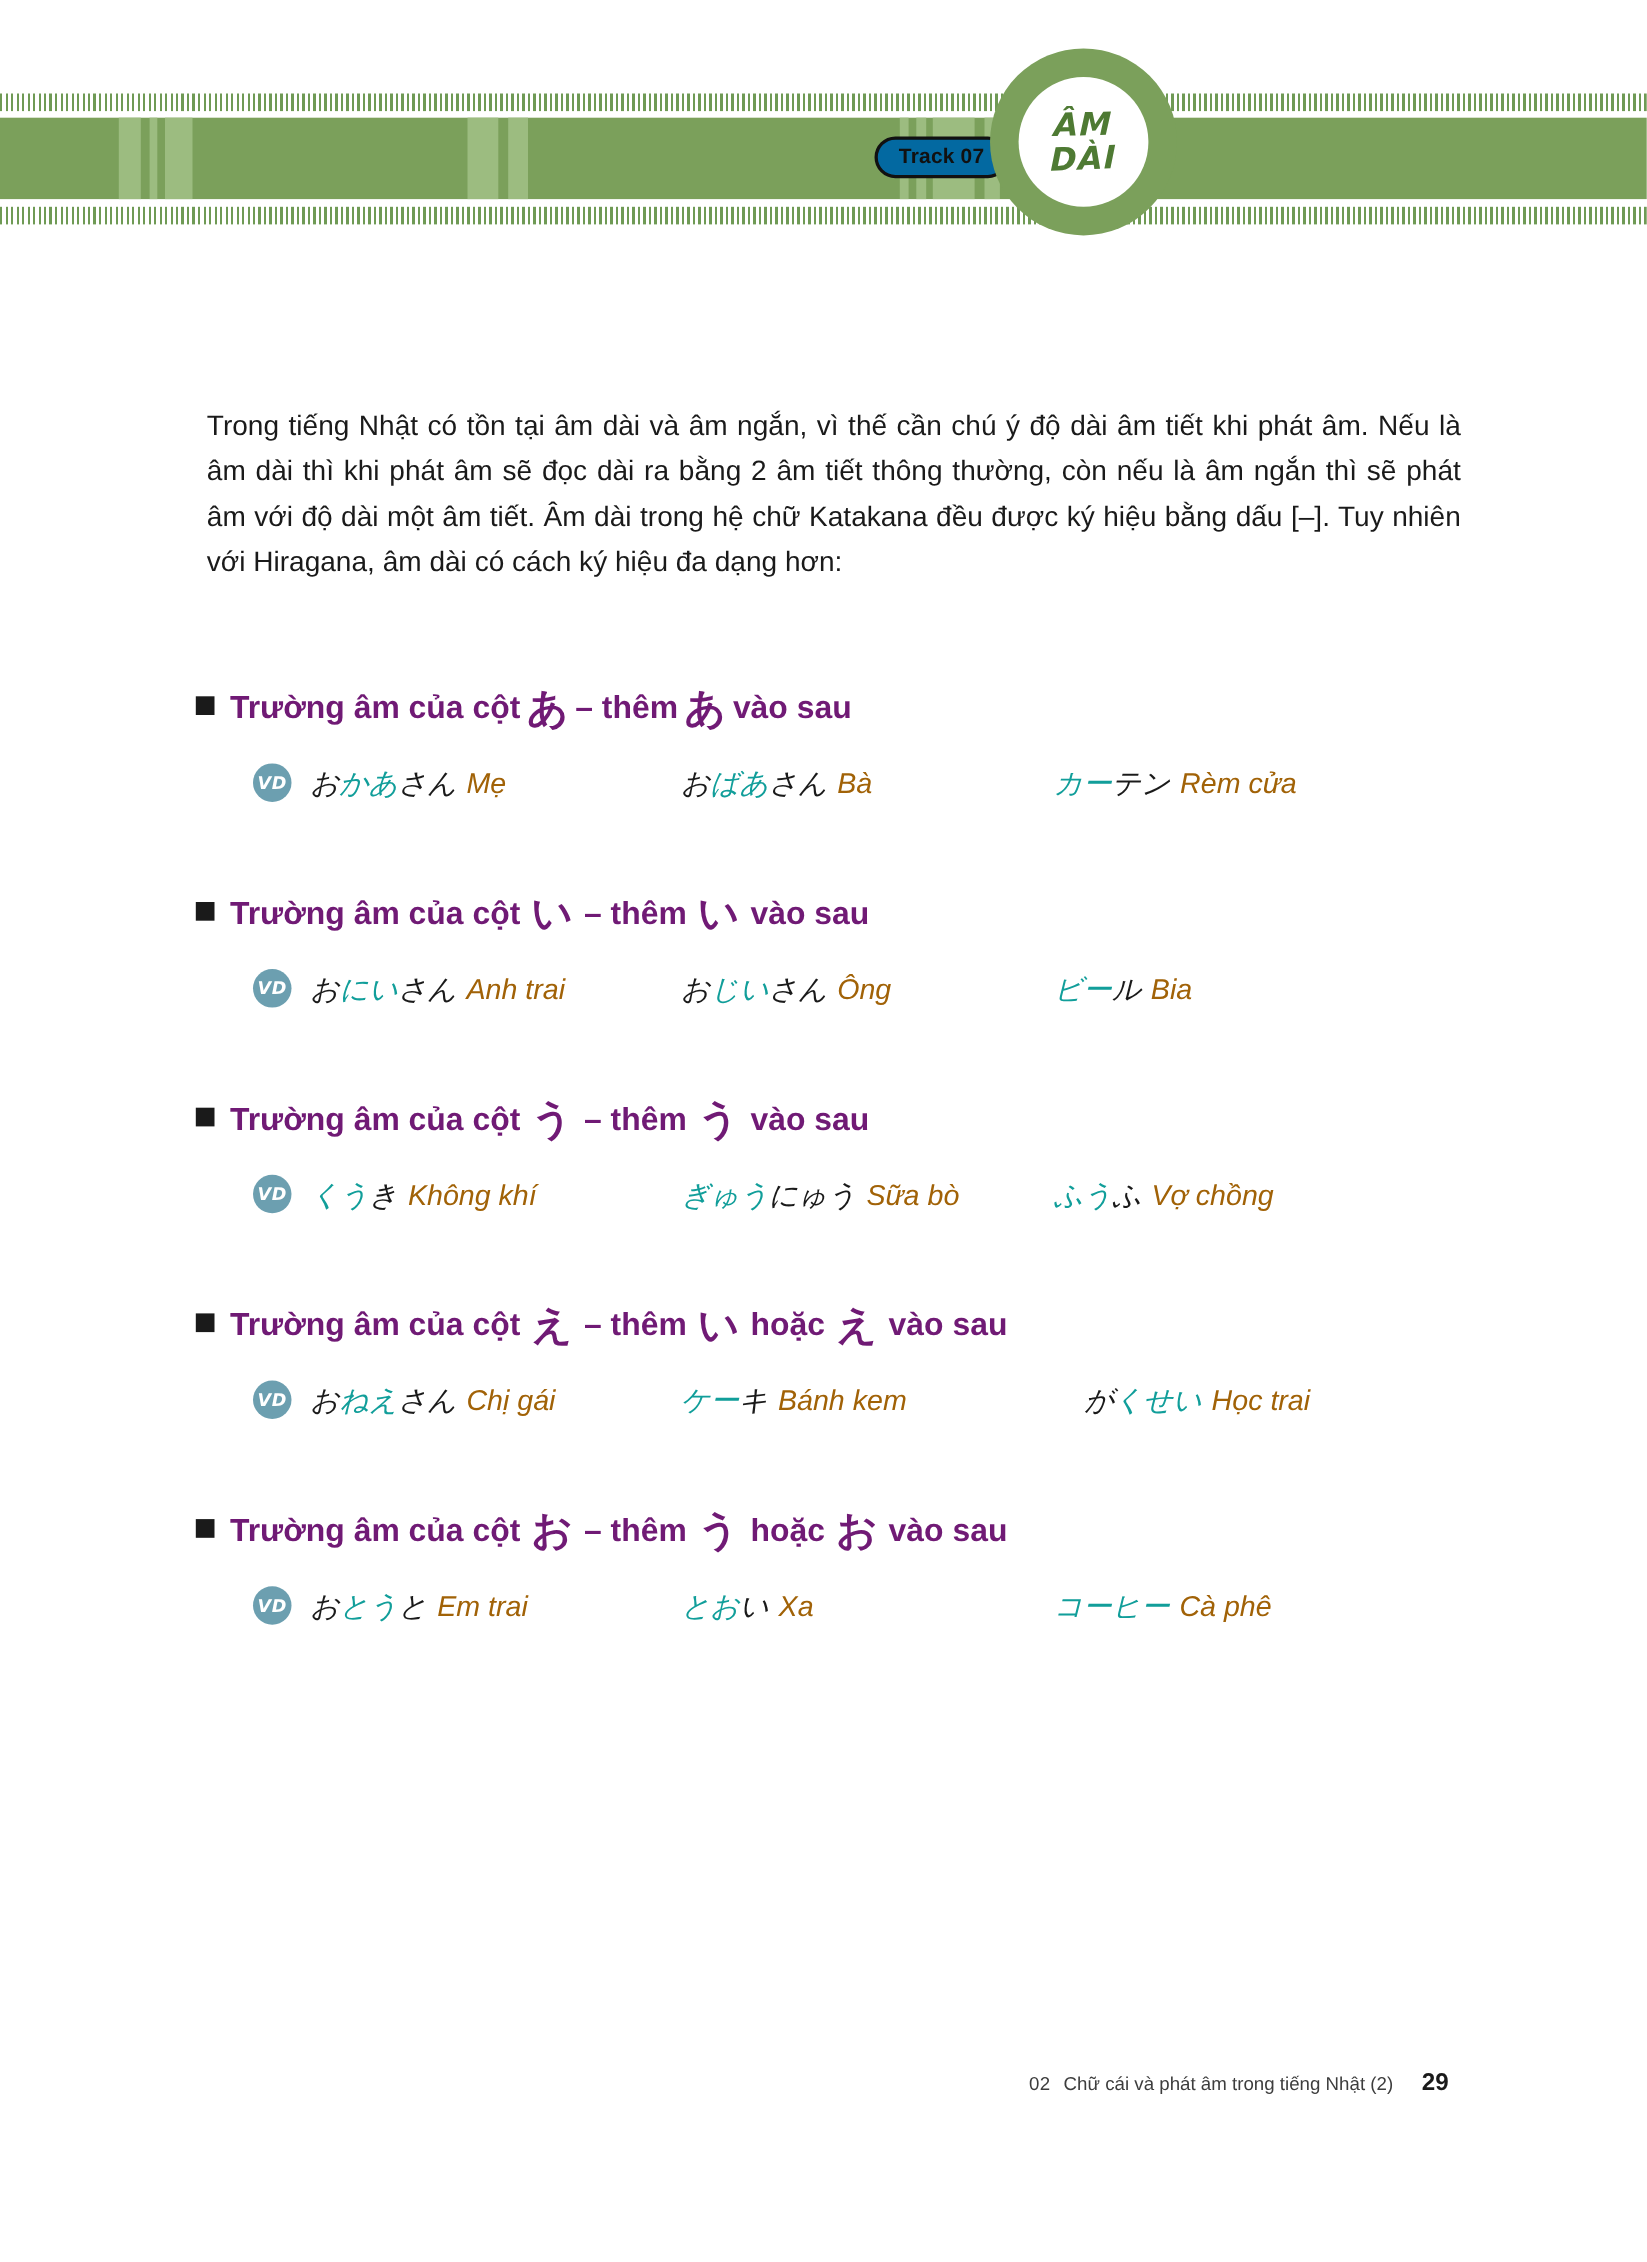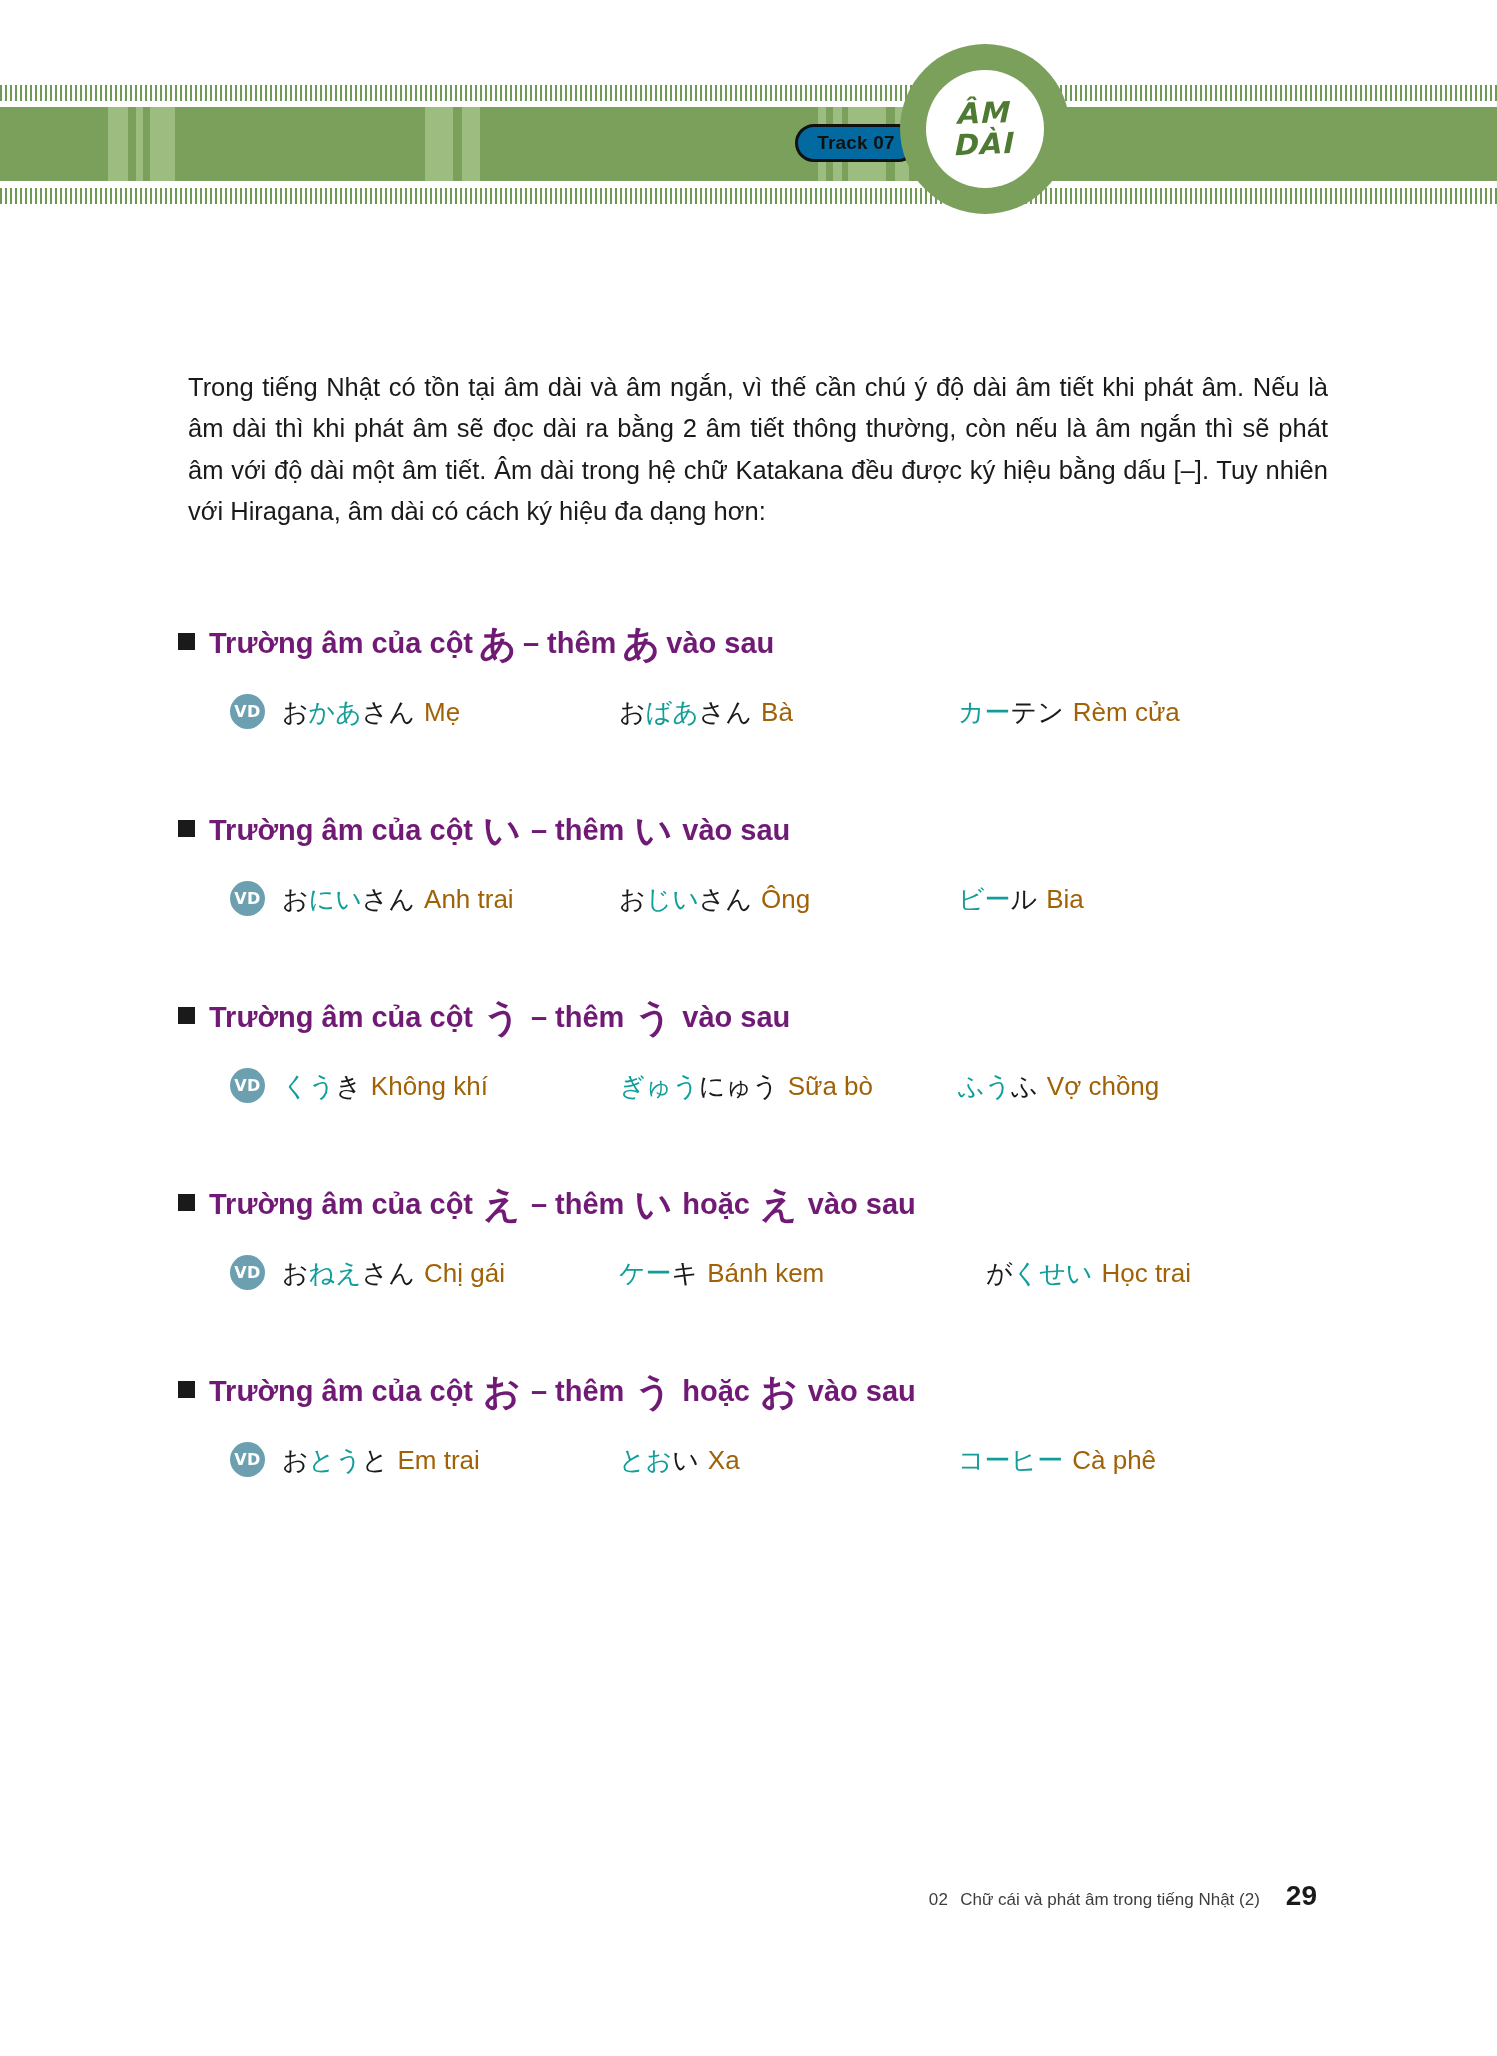--- a/index.html
+++ b/index.html
@@ -89,21 +89,21 @@
   }
   .kana-big{
     font-family:"DejaVu Sans",sans-serif;
     font-size:37px;font-weight:bold;
     padding:0 6px;
     position:relative;top:3px;
   }
   .kana-big.sp{padding:0 10px;}
 
   .examples{
-    position:relative;margin-top:26px;height:44px;
+    position:relative;margin-top:26px;height:44px;font-style:italic;
   }
   .vd-badge{
     position:absolute;left:52px;top:2px;
     width:35px;height:35px;border-radius:50%;
     background:#6c9fb0;
     color:#ffffff;font-size:16px;font-weight:bold;
     display:flex;align-items:center;justify-content:center;
     letter-spacing:.5px;
     font-family:"DejaVu Sans",sans-serif;
   }
@@ -122,21 +122,21 @@
 
   
   .footer{
     position:absolute;left:0;top:1880px;width:1497px;
     display:flex;justify-content:flex-end;align-items:baseline;
     padding-right:180px;box-sizing:border-box;
     font-size:17px;color:#3d3d3d;padding-left:36px;
   }
   .footer .num{margin-right:12px;letter-spacing:.3px;}
   .footer .ftitle{margin-right:26px;text-align:right;}
-  .footer .page{font-size:28px;font-weight:bold;color:#1a1a1a;}
+  .footer .page{font-size:22px;font-weight:bold;color:#1a1a1a;}
 </style>
 </head>
 <body>
 
 <div class="header">
   <div class="hdr-hatch top"></div>
   <div class="hdr-bar">
     <div class="hdr-stripe" style="left:108px;width:20px;background:#9cbc80;"></div>
     <div class="hdr-stripe" style="left:136px;width:7px;background:#9cbc80;"></div>
     <div class="hdr-stripe" style="left:150px;width:25px;background:#9cbc80;"></div>

